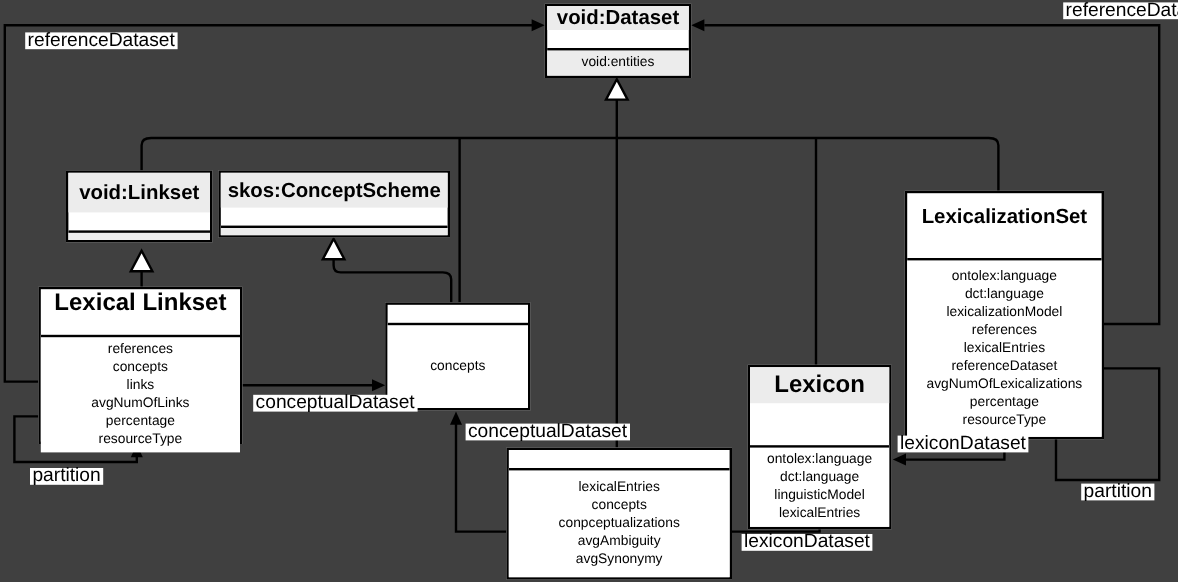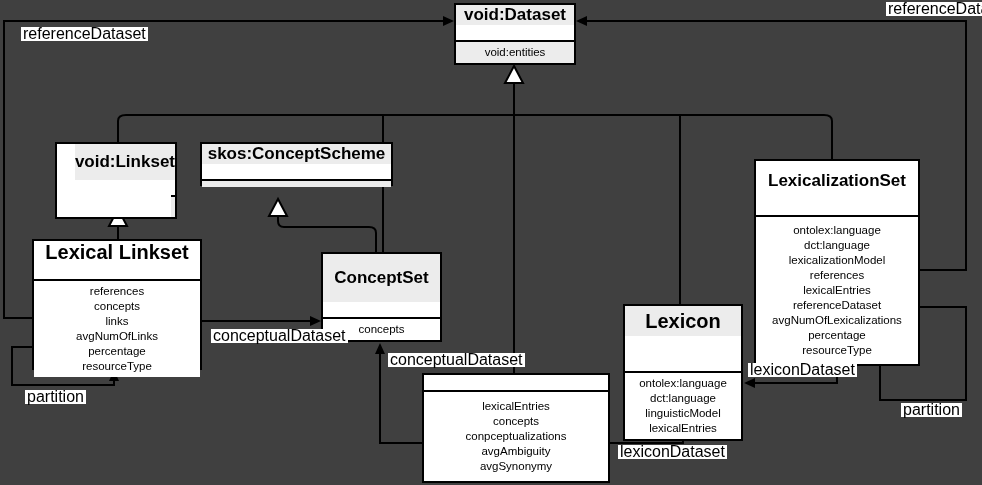--- a/index.html
+++ b/index.html
@@ -87,44 +87,43 @@
     </g>
   </svg>
 
   <div class="uml-class" style="left:454px;top:3px;width:122px;height:62px;">
     <div class="hdr gray fs17" style="height:37px;">void:Dataset</div>
     <div class="attrs gray">
         <div class="attr">void:entities</div>
       </div>
   </div>
 
-  <div class="uml-class" style="left:55px;top:142px;width:122px;height:77px;align-items:flex-end;">
+  <div class="uml-class" style="left:55px;top:142px;width:122px;height:60px;">
     <div class="hdr gray fs17" style="height:36px;">void:Linkset</div>
     <div class="attrs gray"></div>
   </div>
 
-  <div class="uml-class" style="left:200px;top:142px;width:193px;height:44px;">
+  <div class="uml-class" style="left:182px;top:142px;width:193px;height:56px;">
     <div class="hdr gray fs17" style="height:36px;">skos:ConceptScheme</div>
     <div class="attrs gray"></div>
   </div>
 
   <div class="uml-class lh155" style="left:32px;top:239px;width:170px;height:131px;">
     <div class="hdr fs18" style="height:29px;">Lexical Linkset</div>
     <div class="attrs white">
         <div class="attr">references</div>
         <div class="attr">concepts</div>
         <div class="attr">links</div>
         <div class="attr">avgNumOfLinks</div>
         <div class="attr">percentage</div>
         <div class="attr">resourceType</div>
       </div>
   </div>
 
   <div class="uml-class" style="left:321px;top:252px;width:121px;height:90px;">
-    <div class="hdr gray fs17" style="height:56px;">ConceptSet</div>
     <div class="attrs white">
         <div class="attr">concepts</div>
       </div>
   </div>
 
   <div class="uml-class" style="left:422px;top:373px;width:188px;height:110px;">
     <div class="attrs white">
         <div class="attr">lexicalEntries</div>
         <div class="attr">concepts</div>
         <div class="attr">conpceptualizations</div>

